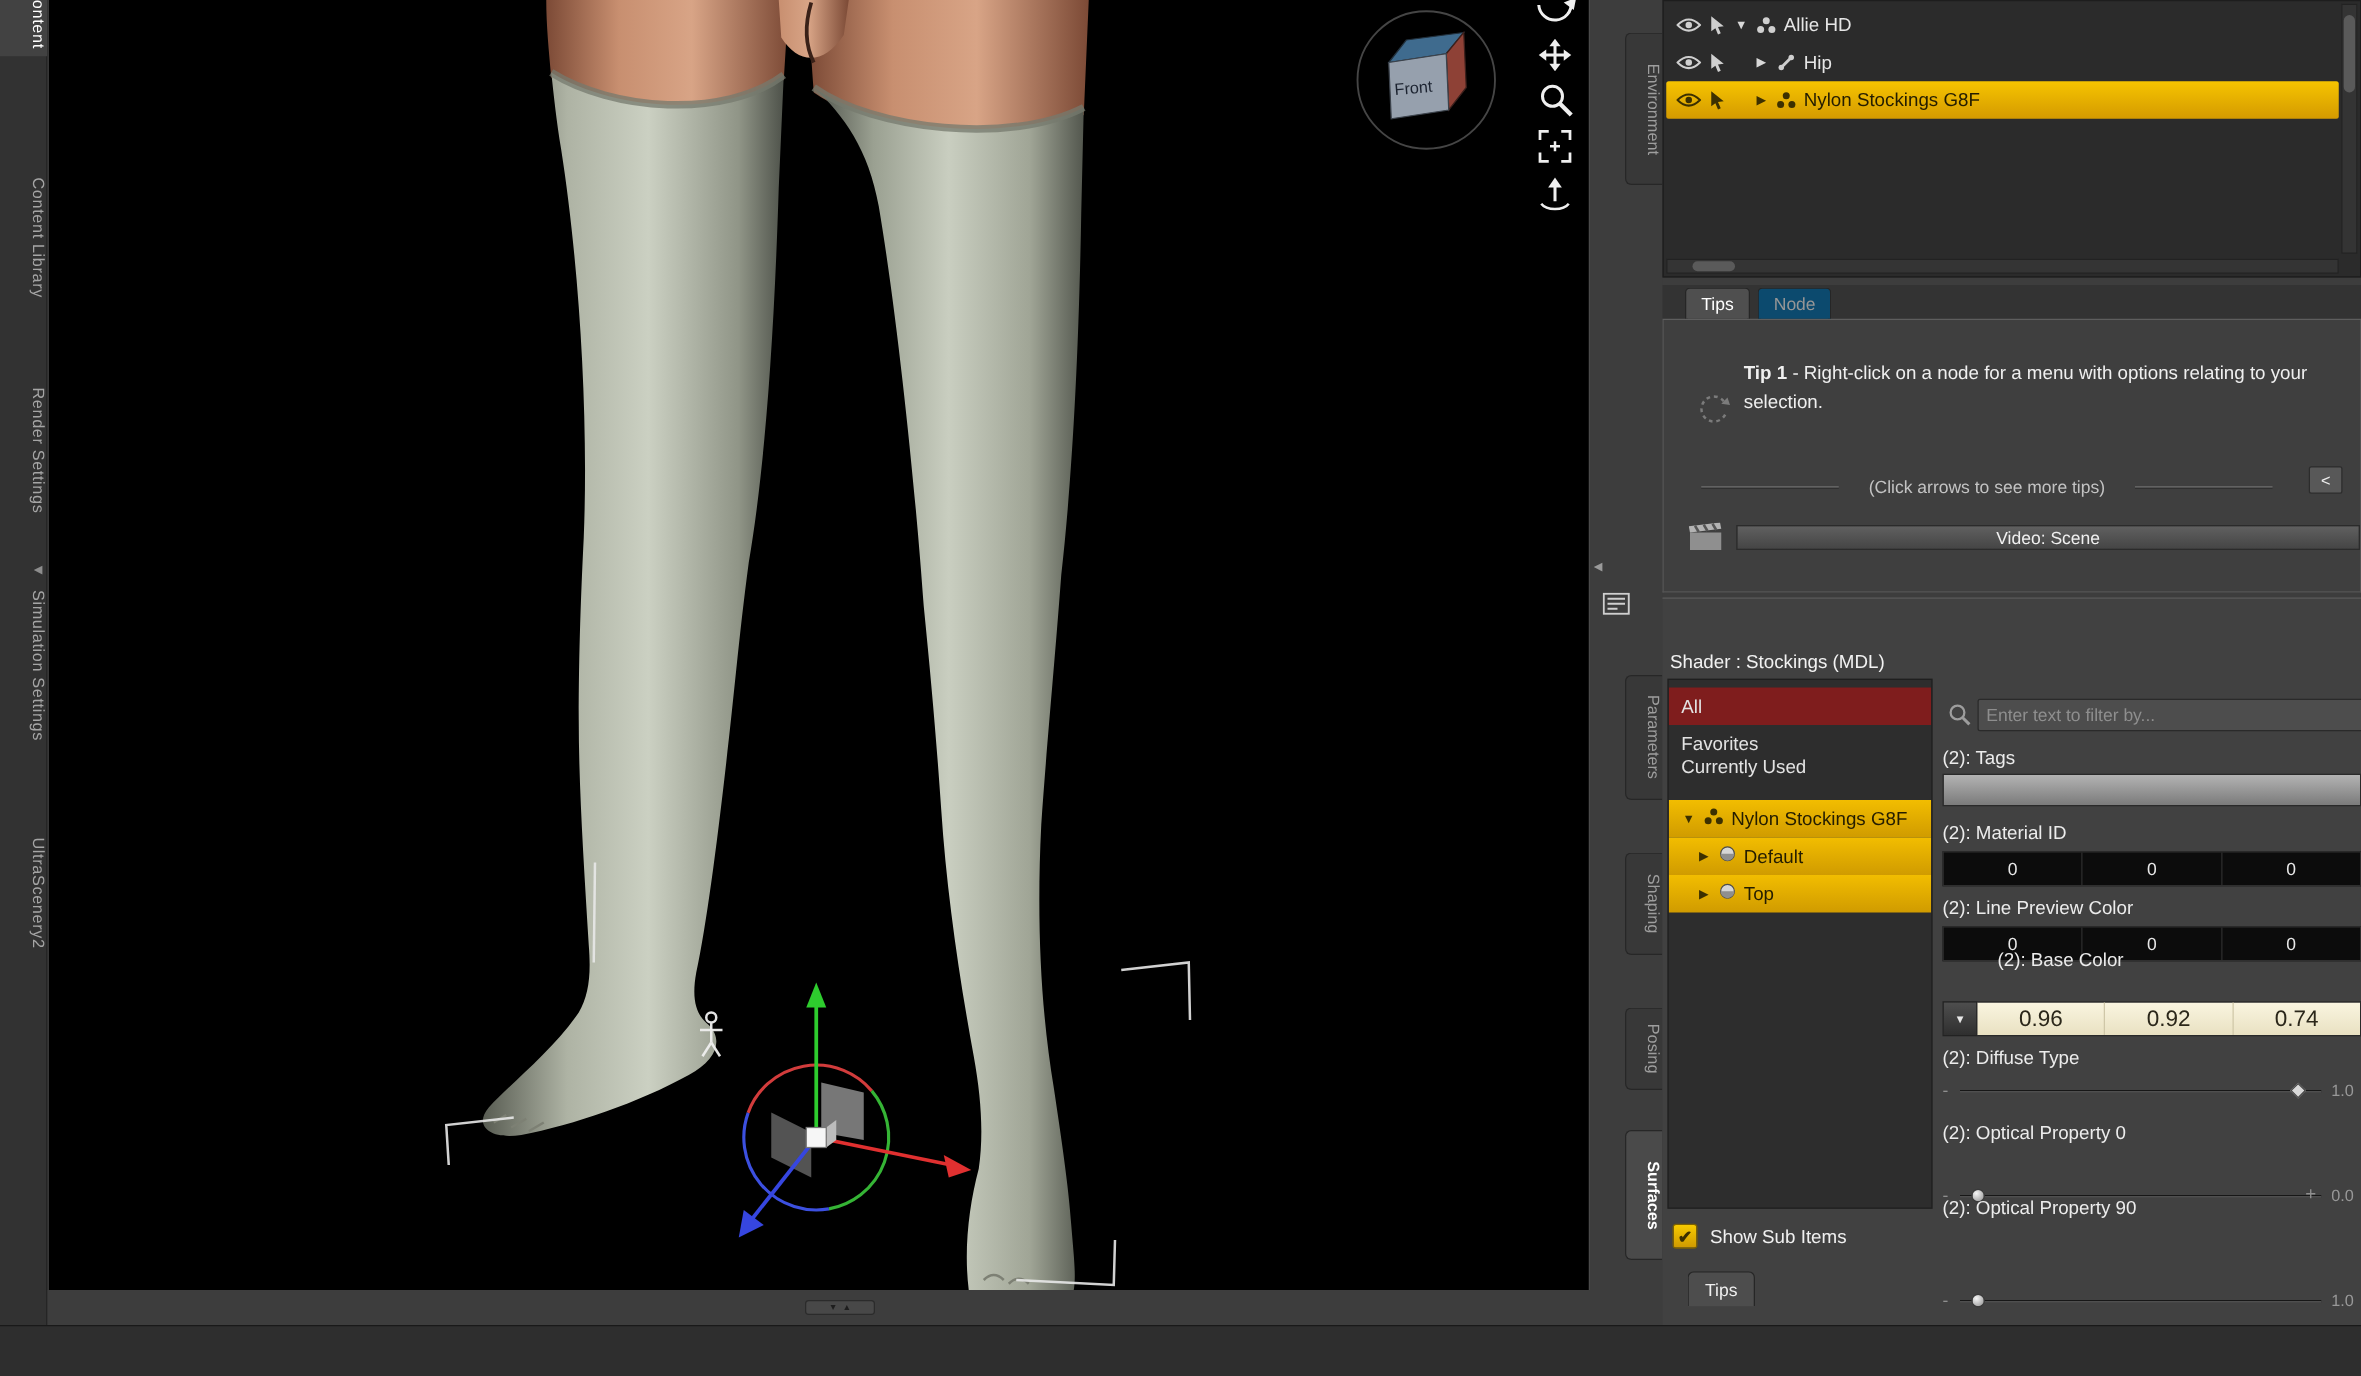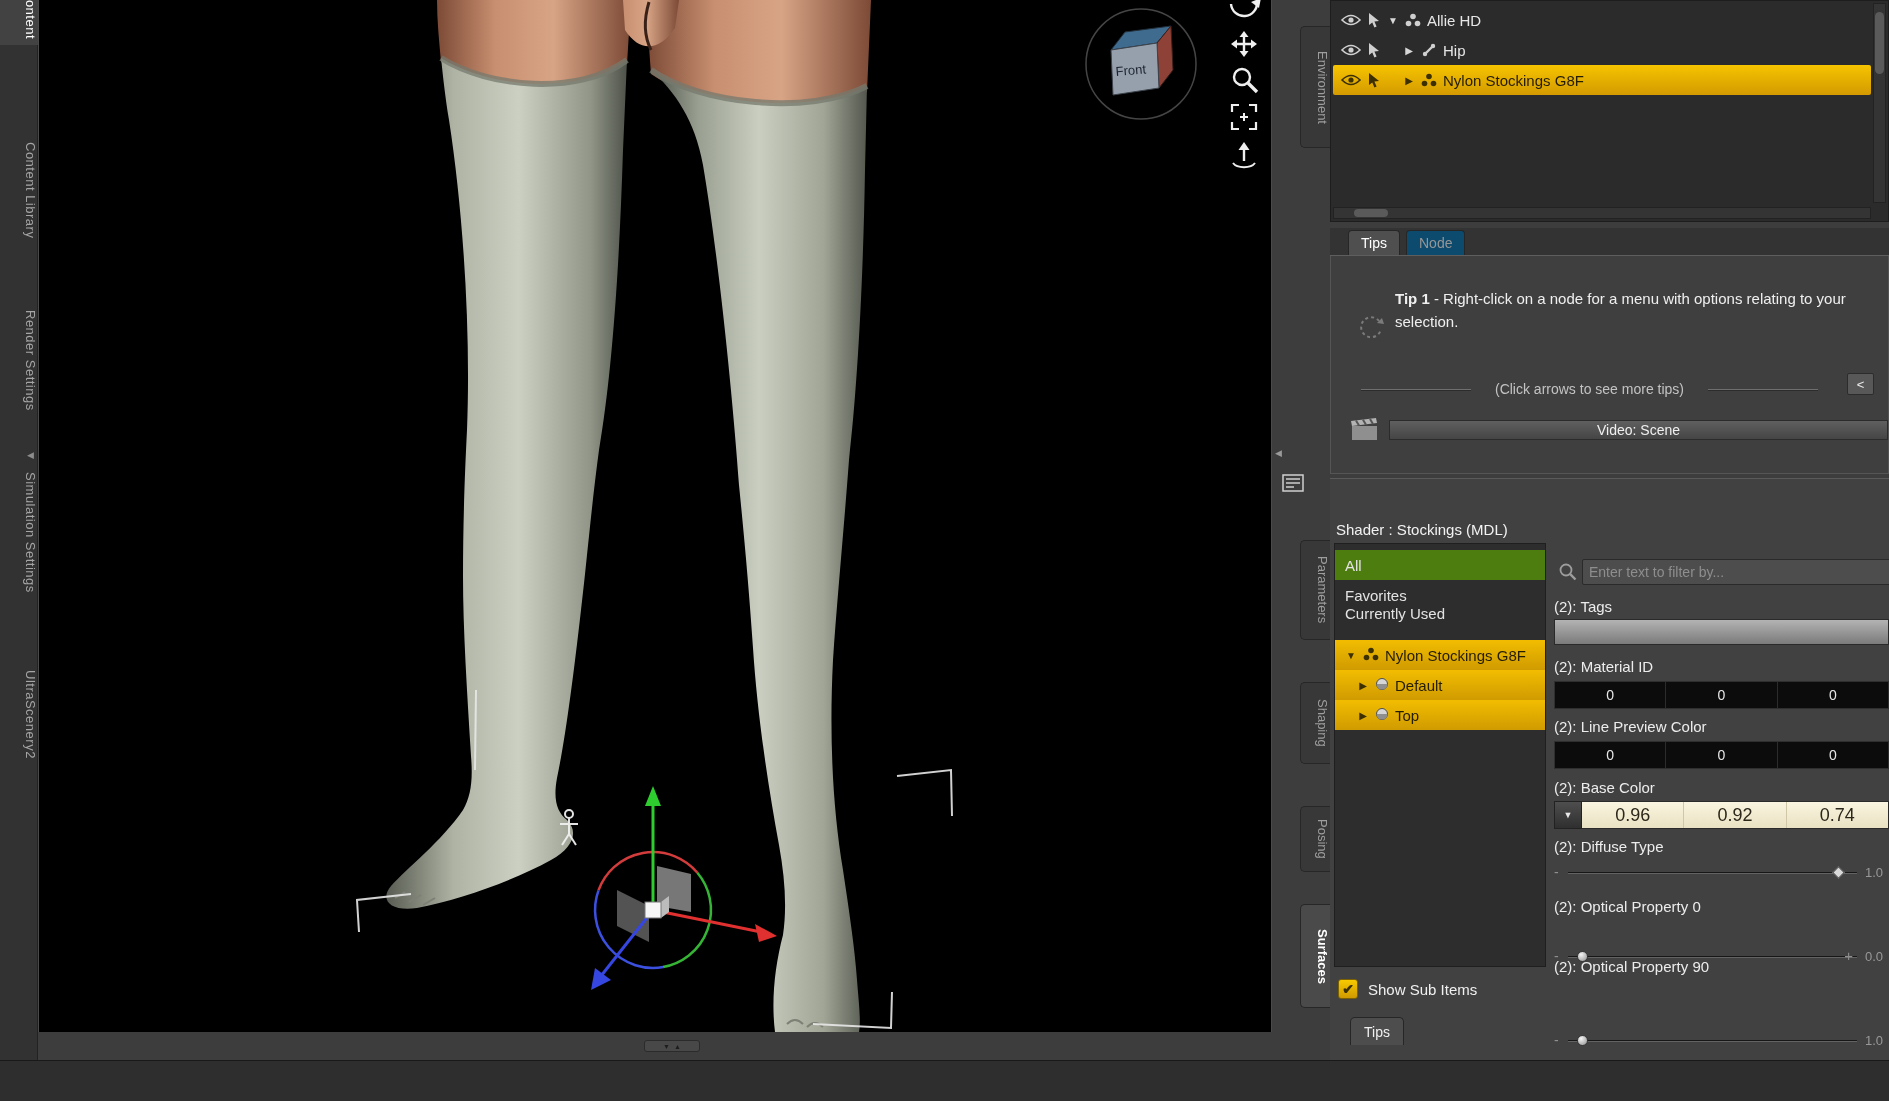--- a/index.html
+++ b/index.html
@@ -384,21 +384,21 @@
           <line x1="19" y1="1" x2="22" y2="6" stroke="#555" stroke-width="2"></line>
         </svg>
         <div class="video-btn">Video: Scene</div>
       </div>
     </div>
 
     <div class="editor-pane">
       <div class="shader-label">Shader :  Stockings (MDL)</div>
 
       <div class="list-col">
-        <div class="litem" style="top:6px; background:#4d7c0f;">
+        <div class="litem" style="top:6px; background:#7f1d1d;">
           <span>All</span>
         </div>
         <div class="litem" style="top:36px;">
           <span>Favorites</span>
         </div>
         <div class="litem" style="top:54px;text-align:center;">
           <span>Currently Used</span>
         </div>
         <div class="litem yellow" style="top:96px;">
           <span class="tri">▼</span>
@@ -452,21 +452,21 @@
           <div class="cell">0</div>
         </div>
 
         <div class="plabel" style="top:175px;">(2): Line Preview Color</div>
         <div class="ctl triple" style="top:198px;">
           <div class="cell">0</div>
           <div class="cell">0</div>
           <div class="cell">0</div>
         </div>
 
-        <div class="plabel" style="top:236px;">(2): Base Color</div>
+        <div class="plabel" style="top:217px;margin-left:44px;">(2): Base Color</div>
         <div class="ctl base-row" style="top:258px;">
           <div class="dd-btn">▼</div>
           <div class="cream">
             <div class="cell">0.96</div>
             <div class="cell">0.92</div>
             <div class="cell">0.74</div>
           </div>
         </div>
 
         <div class="plabel" style="top:295px;">(2): Diffuse Type</div>

